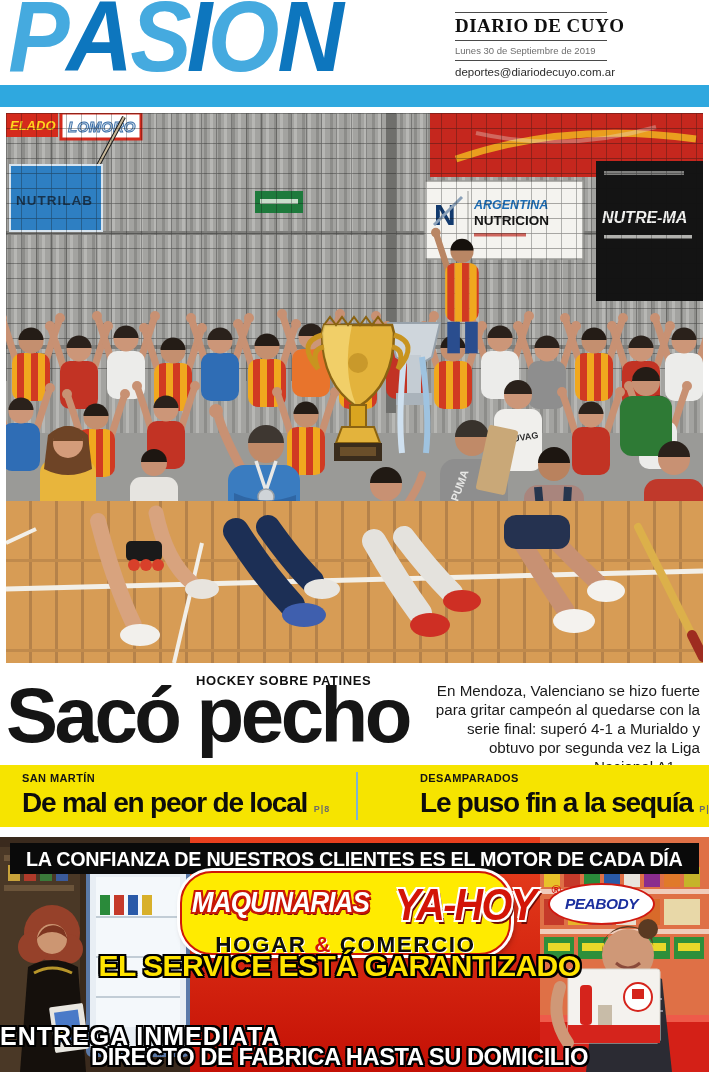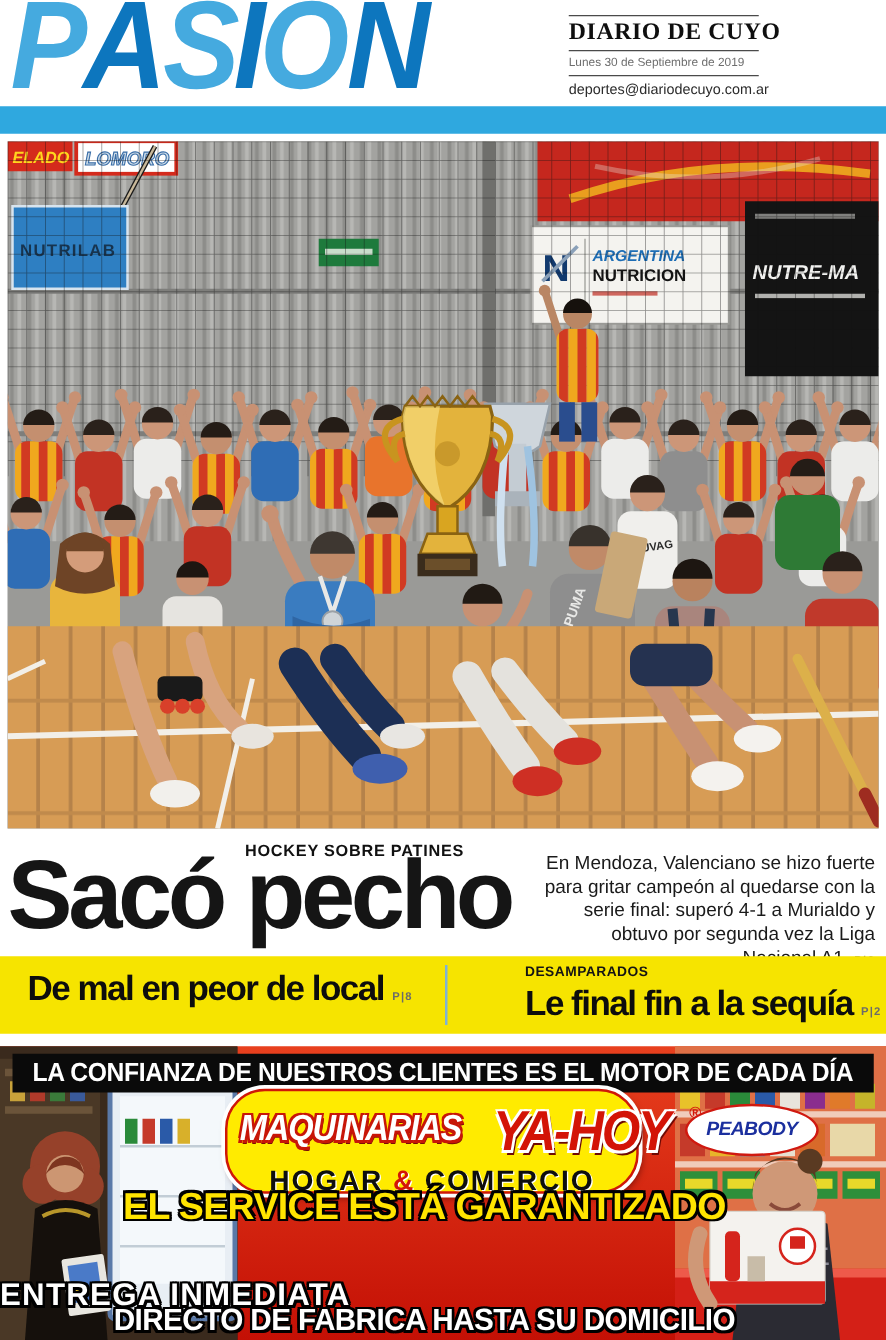--- a/index.html
+++ b/index.html
@@ -350,30 +350,31 @@
   <div id="kicker" class="abs">HOCKEY SOBRE PATINES</div>
   <h1 id="headline" class="abs" style="margin:0;">Sacó pecho</h1>
   <p id="deck" class="abs" style="margin:0;">
     <span>En Mendoza, Valenciano se hizo fuerte para gritar campeón al quedarse con la serie final: superó 4-1 a Murialdo y obtuvo por segunda vez la Liga Nacional A1.</span>
     <span class="pref">P|6</span>
   </p>
 </div>
 
 <div id="band" class="abs">
   <div class="tcol" style="left:22px;">
+    <div class="tlabel">SAN MARTÍN</div>
     <div class="thead">
       <span>De mal en peor de local</span>
       <span class="pref">P|8</span>
     </div>
   </div>
   <div id="tdivider" class="abs"></div>
   <div class="tcol" style="left:376px;margin-left:44px;">
     <div class="tlabel">DESAMPARADOS</div>
     <div class="thead">
-      <span>Le final fin a la sequía</span>
+      <span>Le puso fin a la sequía</span>
       <span class="pref">P|2</span>
     </div>
   </div>
 </div>
 
 <div id="ad" class="abs">
 
   <div id="ad-left" class="abs">
     <svg width="190" height="235" viewBox="0 0 190 235">
       <rect width="190" height="235" fill="#3a2a1d"></rect>

